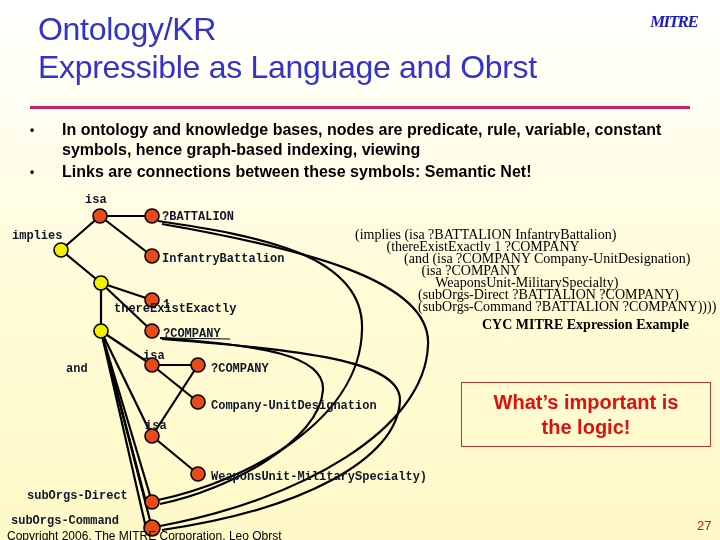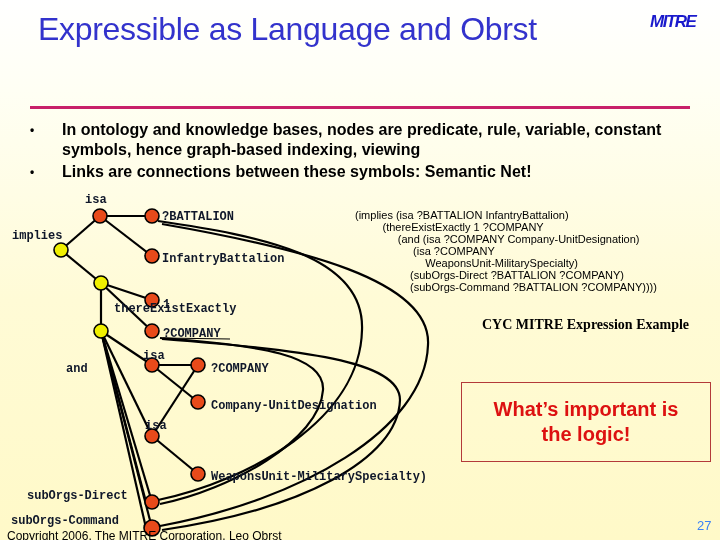--- a/index.html
+++ b/index.html
@@ -11,68 +11,69 @@
     .title {
       position: absolute; left: 38px; top: 10px;
       color: #3333cc; font-size: 32px; line-height: 38px; font-weight: normal;
       font-family: "Liberation Sans", sans-serif;
       letter-spacing: -0.3px;
     }
     .title div { white-space: nowrap; }
     .logo {
       position: absolute; left: 650px; top: 12px;
       color: #1a1acc; font-weight: bold; font-style: italic; font-size: 17px;
-      letter-spacing: -1.5px; font-family: Liberation Sans, sans-serif;
+      letter-spacing: -1.5px; font-family: Liberation Serif, serif;
     }
     .divider {
       position: absolute; left: 30px; top: 106px; width: 660px; height: 3px;
       background: #c8206a;
     }
     .bullets {
       position: absolute; left: 30px; top: 120px; width: 680px;
       font-size: 16px; font-weight: bold; color: #000; line-height: 20px;
       font-family: "Liberation Sans", sans-serif;
     }
     .bullet { position: relative; padding-left: 32px; margin-bottom: 2px; }
     .bullet .dot { position: absolute; left: 0px; top: 0; font-size: 12px; }
     svg.graph { position: absolute; left: 0; top: 0; }
     .nlabel {
       position: absolute; font-family: "Liberation Mono", monospace; font-weight: bold;
       font-size: 12px; color: #0f172a; white-space: nowrap; line-height: 12px;
     }
     .cyc {
-      position: absolute; left: 355px; top: 209px;
-      font-family: Liberation Sans, sans-serif; font-size: 11px; color: #000;
+      position: absolute; left: 355px; top: 229px;
+      font-family: Liberation Serif, serif; font-size: 14px; color: #000;
       line-height: 12px; white-space: pre;
     }
     .cyc-caption {
       position: absolute; left: 482px; top: 317px;
       font-family: "Liberation Serif", serif; font-size: 14px; font-weight: bold; color: #000;
       white-space: nowrap;
     }
     .callout {
-      position: absolute; left: 461px; top: 382px; width: 250px; height: 80px;
+      position: absolute; left: 461px; top: 382px; width: 250px; height: 65px;
       border: 1px solid #b33a3a; box-sizing: border-box;
       display: flex; align-items: center; justify-content: center; text-align: center;
       color: #dd1111; font-weight: bold; font-size: 20px; line-height: 25px;
       font-family: "Liberation Sans", sans-serif;
     }
     .copyright {
       position: absolute; left: 7px; top: 529px;
       font-size: 12px; color: #000; font-family: "Liberation Sans", sans-serif; white-space: nowrap;
     }
     .pagenum {
       position: absolute; left: 697px; top: 518px;
-      font-size: 13px; color: #3b82f6; font-family: "Liberation Sans", sans-serif;
+      font-size: 13px; color: #b91c1c; font-family: "Liberation Sans", sans-serif;
     }
   </style>
 </head>
 <body>
 
 <div class="title">
+  <div>Ontology/KR</div>
   <div>Expressible as Language and Obrst</div>
 </div>
 <div class="logo">MITRE</div>
 <div class="divider"></div>
 
 <div class="bullets">
   <div class="bullet">
     <span class="dot">•</span>
     <span>In ontology and knowledge bases, nodes are predicate, rule, variable, constant symbols, hence graph-based indexing, viewing</span>
   </div>

